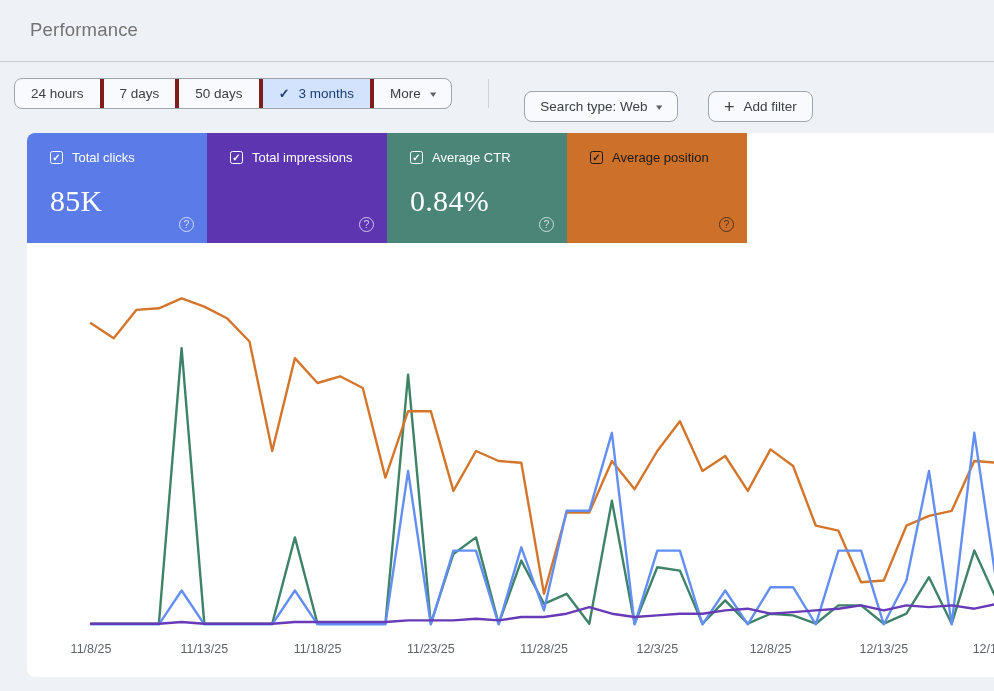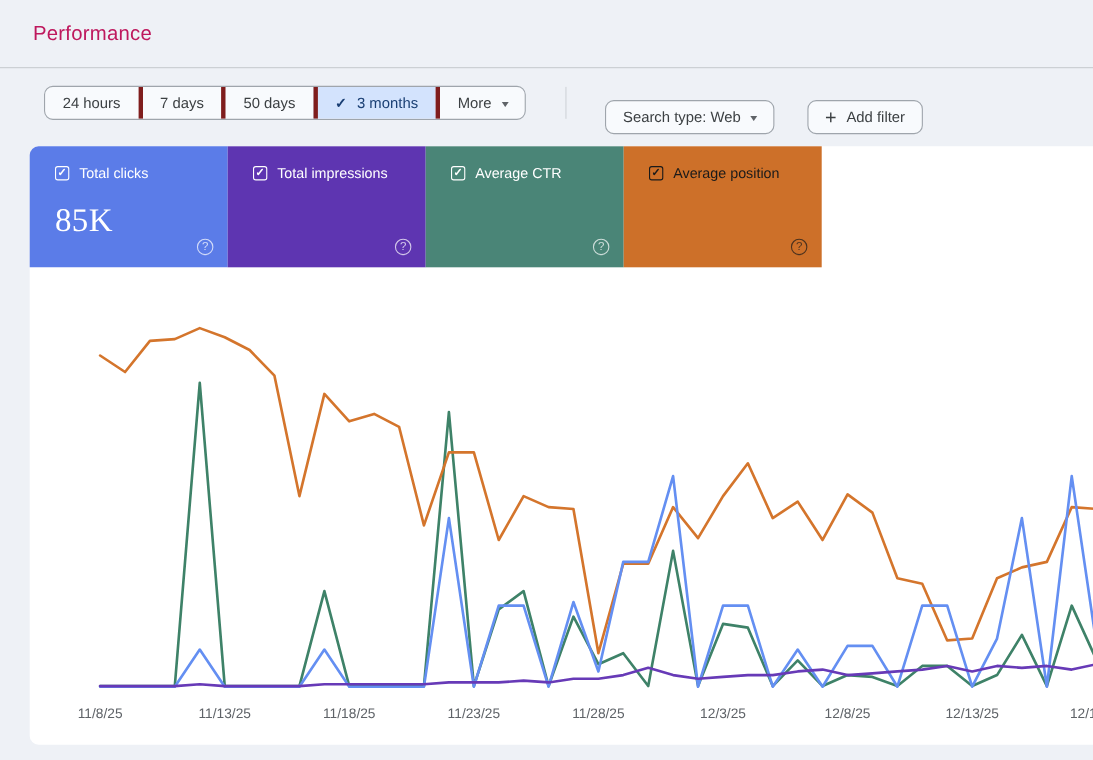--- a/index.html
+++ b/index.html
@@ -3,24 +3,24 @@
 <meta charset="utf-8">
 <style>
   * { margin:0; padding:0; box-sizing:border-box; }
   html,body { width:994px; height:691px; overflow:hidden; }
   body {
     position:relative;
     background:#eef1f6;
     font-family:"Liberation Sans", sans-serif;
     color:#202124;
   }
-  .page-title { position:absolute; left:30px; top:19px; font-size:18.5px; color:#be185d; letter-spacing:.2px;text-align:right; }
+  .page-title { position:absolute; left:30px; top:19px; font-size:18.5px; color:#737373; letter-spacing:.2px;text-align:right; }
   .top-divider { position:absolute; left:0; top:61px; width:994px; height:1px; background:#c8ccd1; }
 
-  .filter-row { position:absolute; left:40px; top:78px; display:flex; align-items:center; height:31px;gap:20px; }
+  .filter-row { position:absolute; left:14px; top:78px; display:flex; align-items:center; height:31px;gap:20px; }
   .seg-group { display:flex; align-items:stretch; height:31px; border:1px solid #9fa5ac; border-radius:8px; overflow:hidden; background:#f8fafd; }
   .seg { display:flex; align-items:center; padding:0 16px; font-size:13.5px; color:#3c4043; border-left:4px solid #7f1d1d; cursor:pointer; white-space:nowrap; }
   .seg:first-child { border-left:none; }
   .seg.selected { background:#d3e3fd; color:#1a3f74; }
   .seg .chk { font-size:13px; margin-right:9px; font-weight:bold; }
   .caret { font-size:9px; color:#5f6368; margin-left:10px; transform:scaleX(1.4); display:inline-block; }
   .vsep { width:1px; height:29px; background:#cfd3d8; margin:0 15px 0 16px; }
   .chip { display:flex; align-items:center; height:31px; border:1px solid #9fa5ac; border-radius:8px; background:#f8fafd; padding:0 15px; font-size:13.5px; color:#3c4043; margin-right:10px; cursor:pointer; white-space:nowrap;margin-top:26px; }
   .chip .plus { font-size:18px; font-weight:400; margin-right:9px; color:#3c4043; line-height:1; }
 
@@ -97,20 +97,21 @@
     </div>
     <span class="help">?</span>
   </div>
   <div class="mcard" style="background: rgb(74, 133, 119); color: rgb(255, 255, 255);">
     <div class="mhead">
       <span class="cb">
           <span>✓</span>
         </span>
       <span class="mlabel">Average CTR</span>
     </div>
+    <div class="mvalue">0.84%</div>
     <span class="help">?</span>
   </div>
   <div class="mcard" style="background: rgb(205, 112, 41); color: rgb(26, 26, 26);">
     <div class="mhead">
       <span class="cb">
           <span>✓</span>
         </span>
       <span class="mlabel">Average position</span>
     </div>
     <span class="help">?</span>

